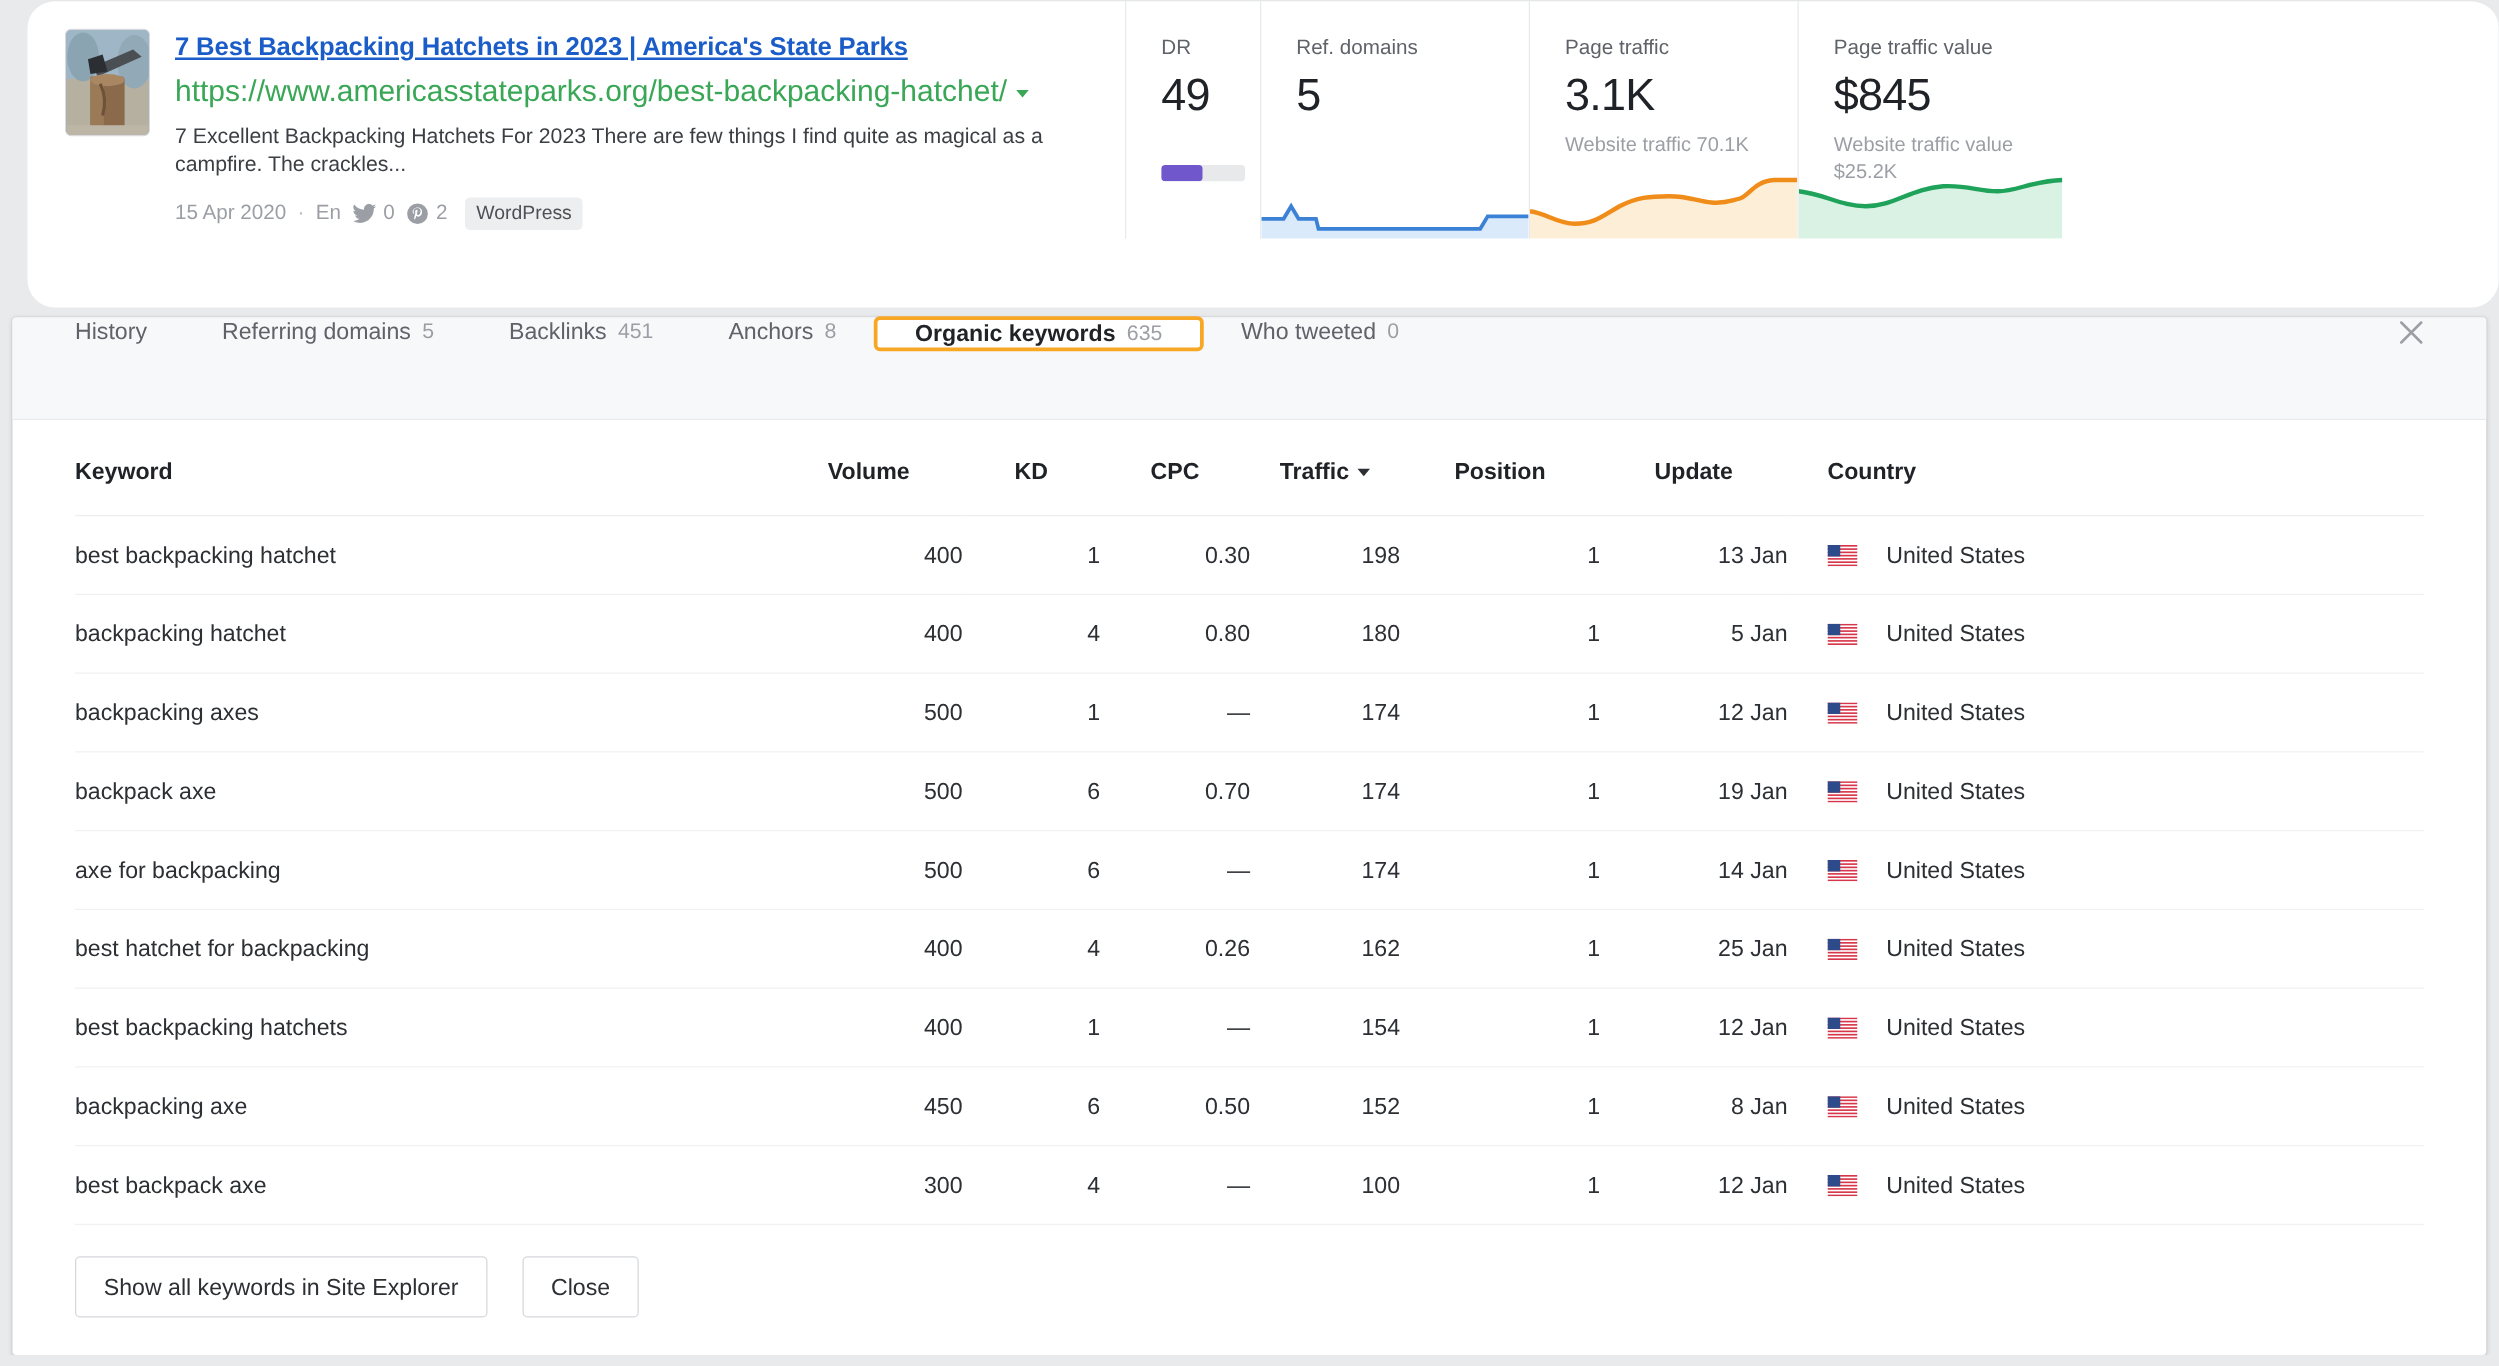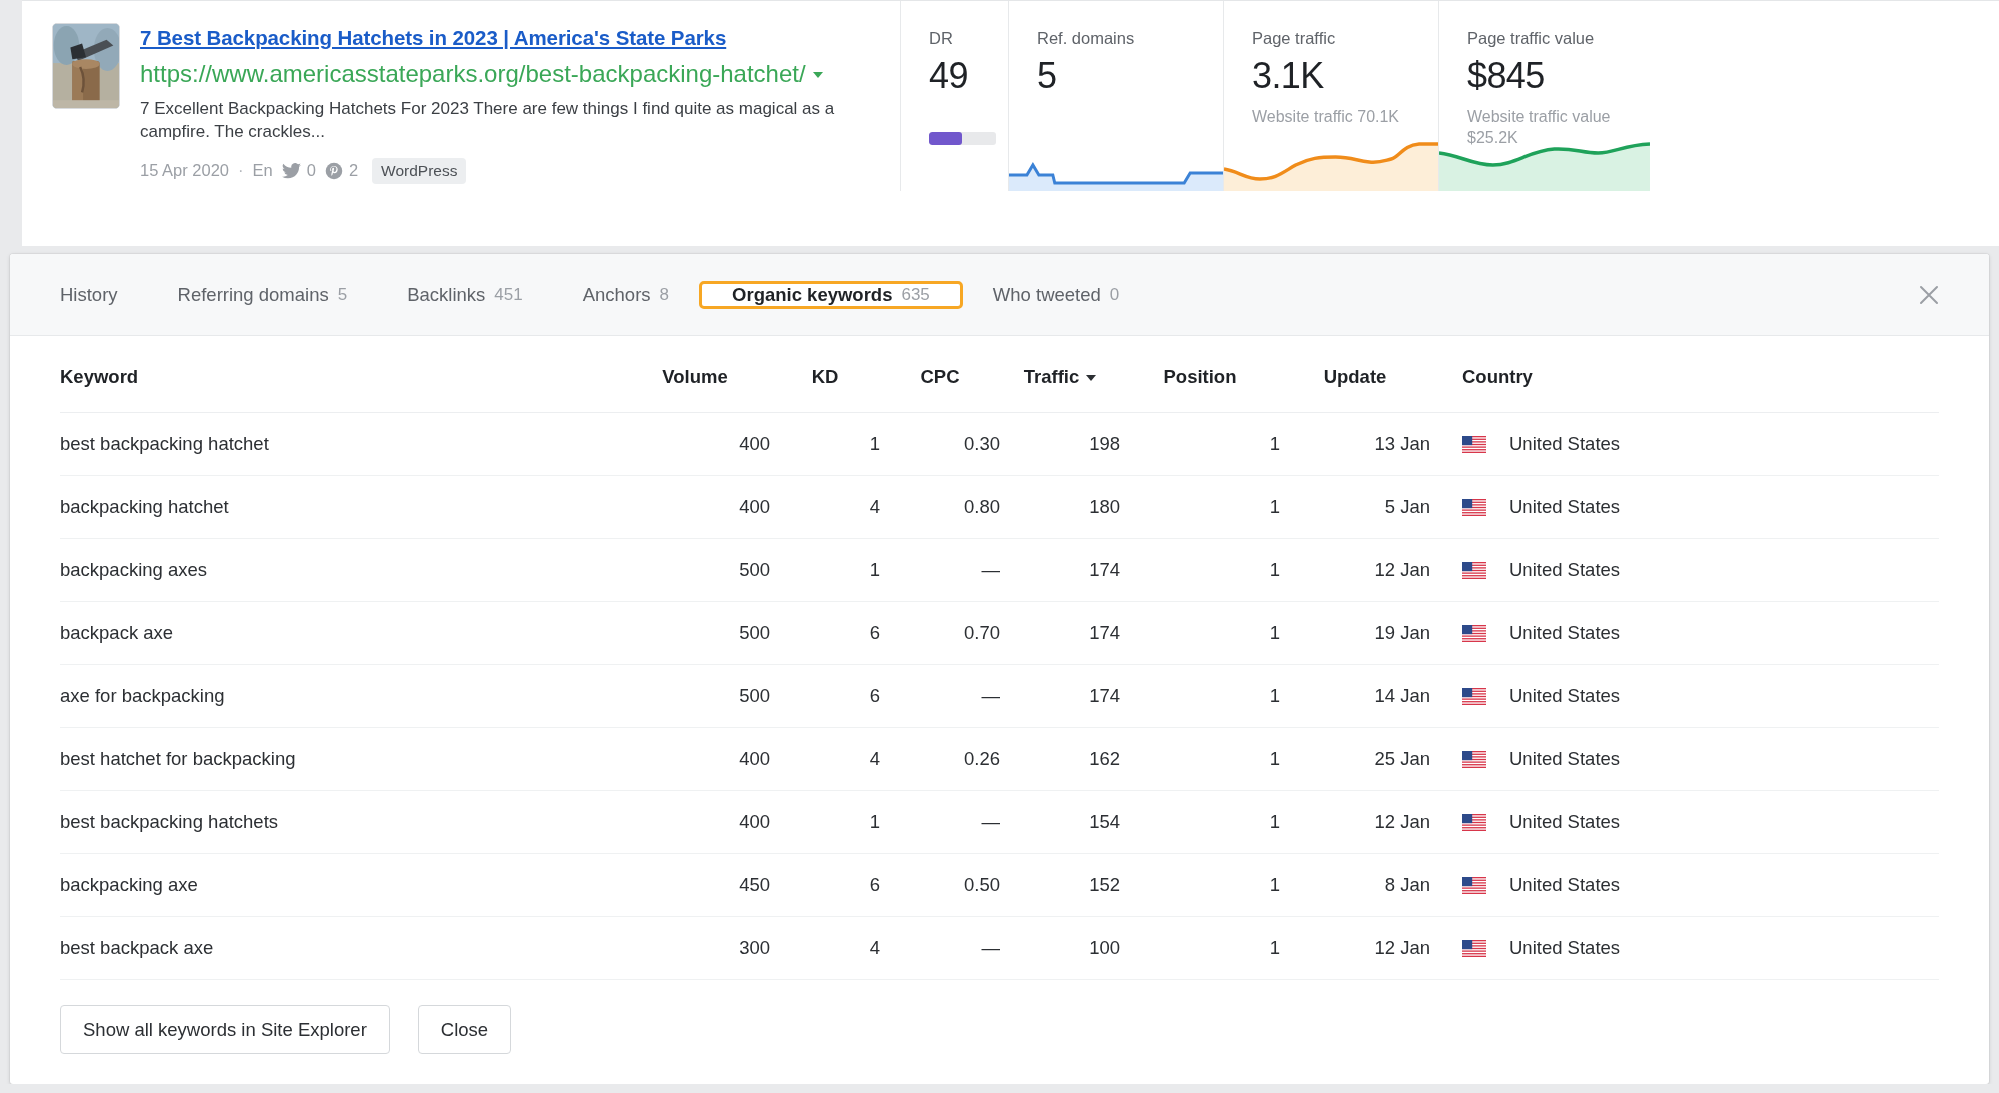--- a/index.html
+++ b/index.html
@@ -23,20 +23,21 @@
   .result-card {
     position: absolute;
     left: 22px;
     top: 0;
     width: 1977px;
     height: 246px;
     background: #ffffff;
     border-top: 1px solid #e4e6e8;
     display: flex;
     align-items: flex-start;
+    border-radius: 22px;
   }
 
   .result-left {
     width: 878px;
     padding: 22px 18px 0 30px;
     display: flex;
     gap: 20px;
   }
 
   .thumb {
@@ -199,21 +200,21 @@
     display: flex;
     flex-direction: column;
   }
 
   .tabbar {
     position: relative;
     height: 82px;
     background: #f7f8f9;
     border-bottom: 1px solid #e7e9eb;
     display: flex;
-    align-items: center;
+    align-items: flex-start;
     border-radius: 3px 3px 0 0;
   }
   .tab {
     display: flex;
     align-items: center;
     gap: 9px;
     padding: 0 30px;
     font-size: 18.5px;
     color: #5f6369;
     position: relative;

